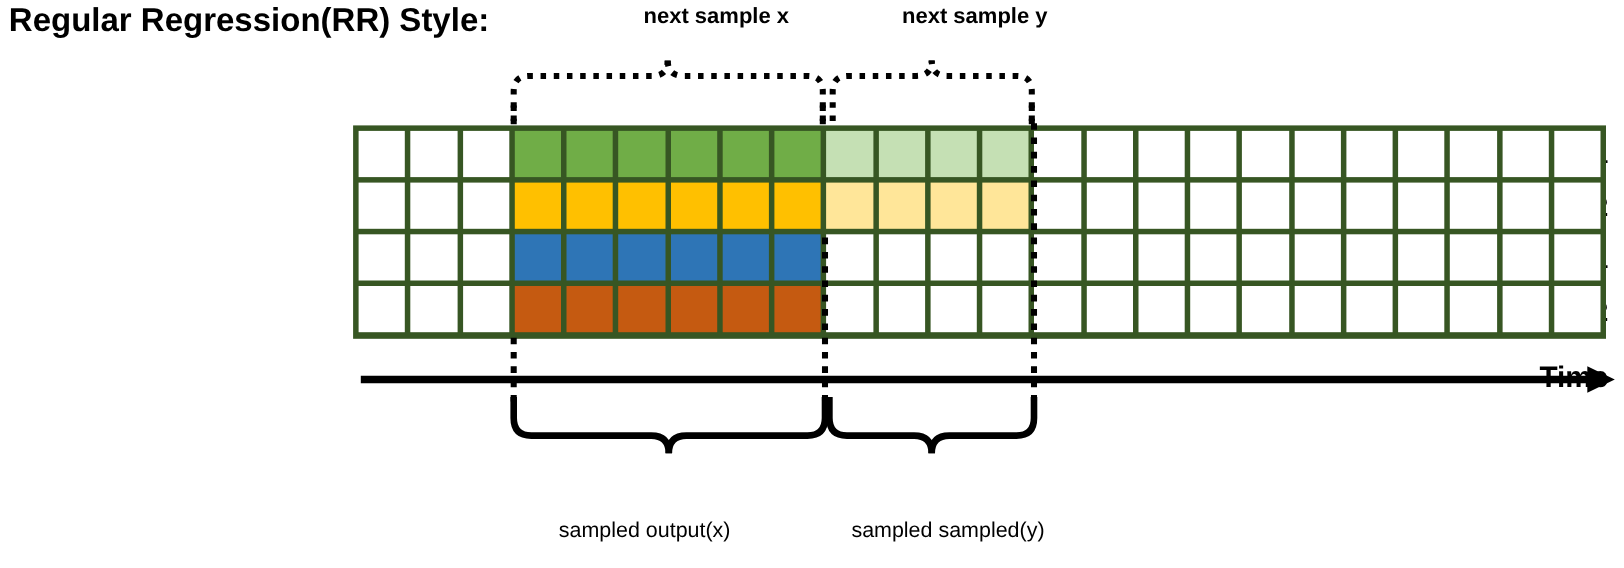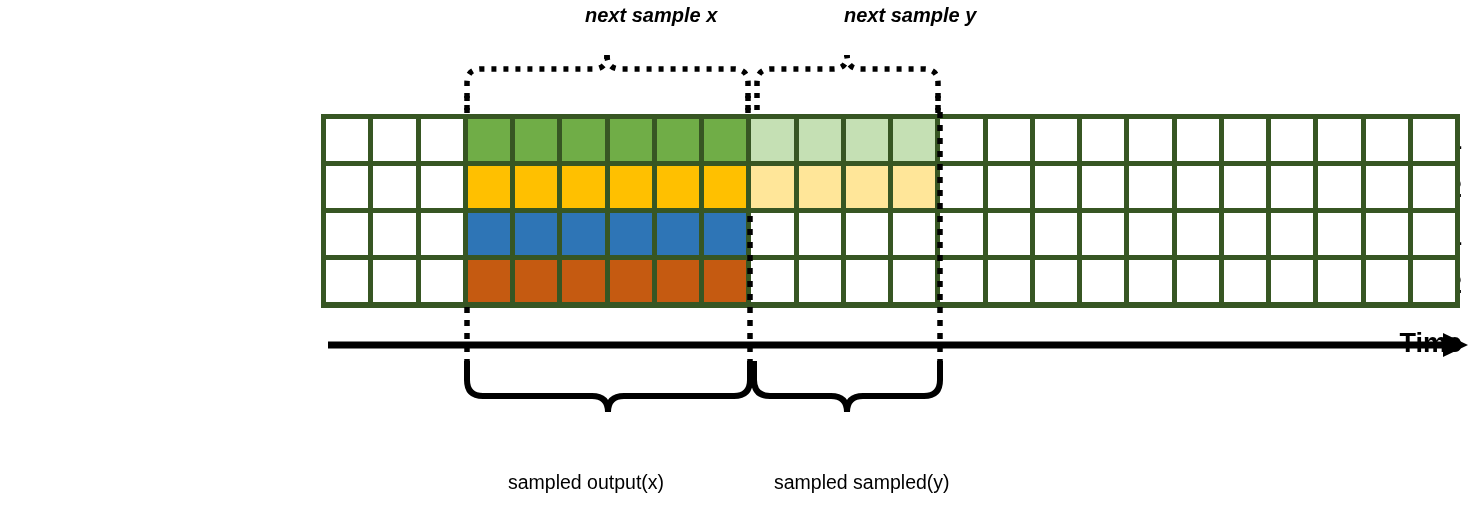--- a/index.html
+++ b/index.html
@@ -49,36 +49,37 @@
   .time-label{
     position:absolute; right:0; width:300px;
     text-align:right; padding-right:14px;
     font-size:27px; font-weight:700; color:#000;
     box-sizing:border-box;
   }
 
   
   .topnote{
     position:absolute;
-    font-size:20px; font-style:italic; font-weight:600; color:#000;
+    font-size:20px; font-weight:600; color:#000;
     white-space:nowrap;
   }
   .bottomnote{
     position:absolute;
     font-size:19.5px; color:#000; line-height:23.5px;
     white-space:pre; font-weight:400;
   }
 
   svg.ovl{position:absolute;left:0;top:0;width:1476px;height:516px;overflow:visible;pointer-events:none;}
 </style>
 </head>
 <body>
 
 <div id="stage">
 
+  <div class="title">Regular Regression(RR) Style:</div>
 
   <div class="rowlabel" style="top:126px;">Target 1</div>
   <div class="rowlabel" style="top:174px;">Target 2</div>
   <div class="rowlabel" style="top:222px;">Extra Feature 1</div>
   <div class="rowlabel" style="top:270px;">Extra Feature 2</div>
 
   <div id="gridwrap">
       <div class="grid-row">
         <div class="cell" style="background: rgb(255, 255, 255);"></div>
         <div class="cell" style="background: rgb(255, 255, 255);"></div>
@@ -181,21 +182,21 @@
         <div class="cell" style="background: rgb(255, 255, 255);"></div>
         <div class="cell" style="background: rgb(255, 255, 255);"></div>
         <div class="cell" style="background: rgb(255, 255, 255);"></div>
         <div class="cell" style="background: rgb(255, 255, 255);"></div>
       </div>
     </div>
 
   <div class="time-label" style="top:328px;">Time</div>
 
   <div class="topnote" style="left:585px;top:4px;">next sample x</div>
-  <div class="topnote" style="left:844px;top:4px;">next sample y</div>
+  <div class="topnote" style="left:820px;top:4px;">next sample y</div>
 
   <div class="bottomnote" style="left:508px;top:424px;">
     <div>sampled output(x)</div>
     
     
   </div>
   <div class="bottomnote" style="left:774px;top:424px;">
     <div>sampled sampled(y)</div>
     
     

